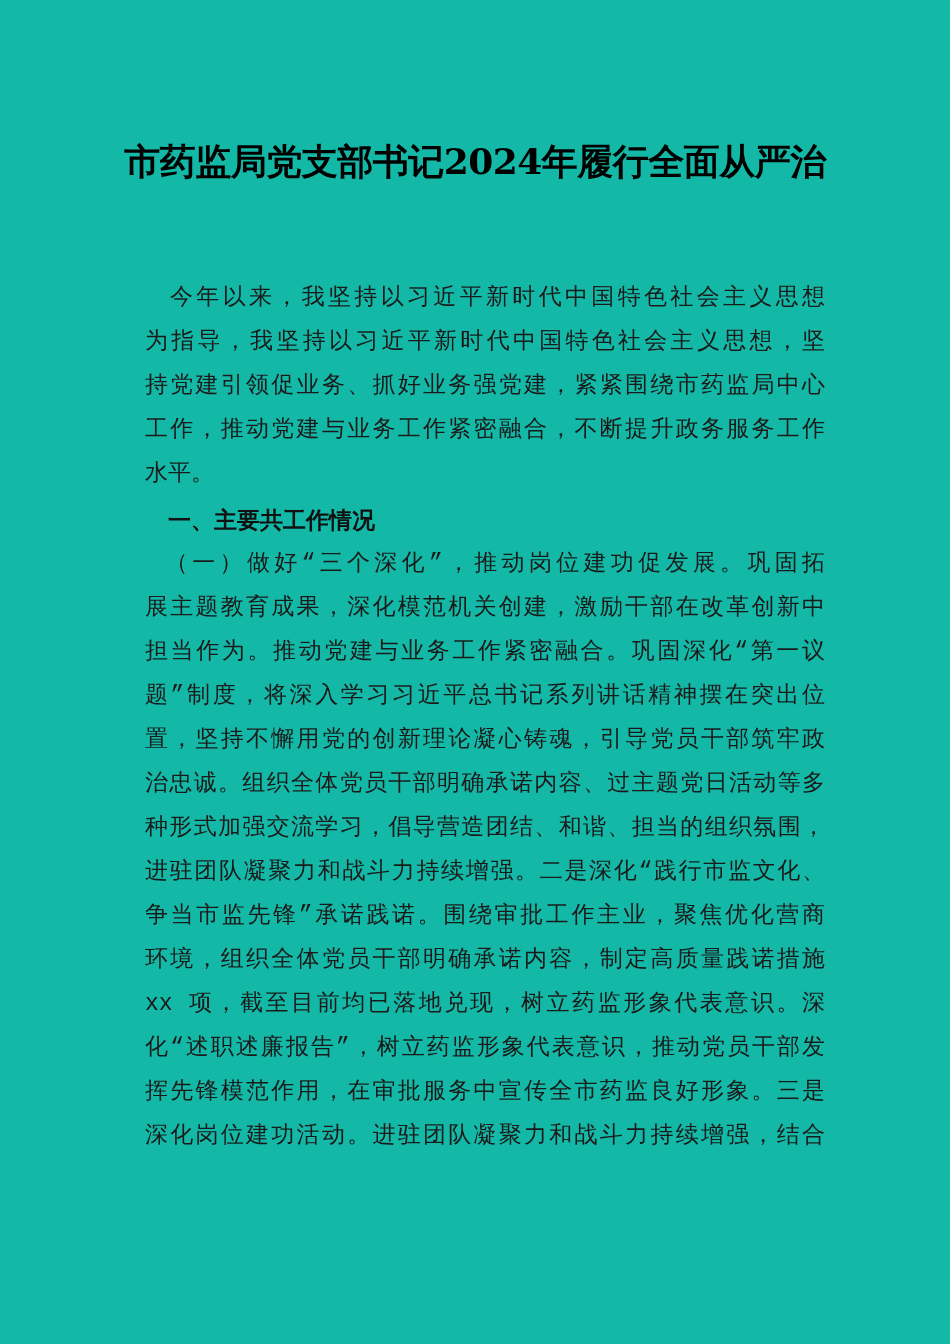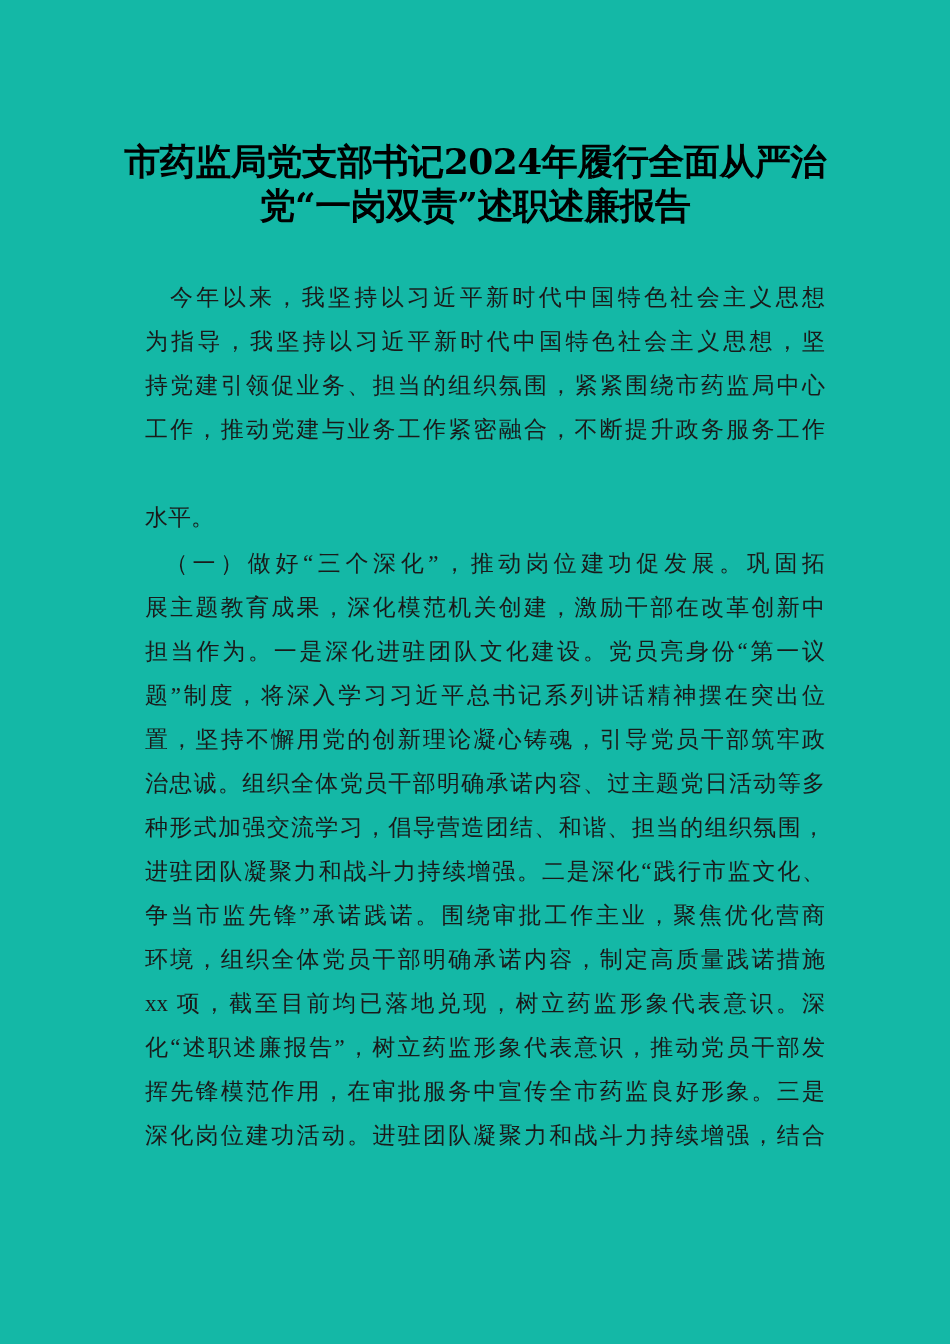--- a/index.html
+++ b/index.html
@@ -1,45 +1,45 @@
 <!DOCTYPE html>
 <html><head>
   <meta charset="utf-8">
   <style>
     html, body { margin: 0; padding: 0; background: #ffffff; }
     body { width: 950px; height: 1344px; position: relative; overflow: hidden; color: #111; }
     .page { position: absolute; left: 0; top: 0; width: 950px; height: 1344px; background: #14b8a6; }
     .title { position: absolute; left: 0; width: 950px; text-align: center; font-family: "DejaVu Serif", "Liberation Serif", serif; font-weight: bold; font-size: 36px; line-height: 46px; letter-spacing: -0.5px; color: #000; }
     .t1 { top: 138px; }
     .t2 { top: 182px; }
-    .line { position: absolute; left: 145px; width: 680px; font-family: Liberation Serif, serif; font-size: 23px; line-height: 30px; white-space: nowrap; text-align: justify; text-align-last: justify; color: #1a1a1a; }
-    .line.last { text-align-last: left; margin-top: 44px; }
+    .line { position: absolute; left: 145px; width: 680px; font-family: Liberation Mono, monospace; font-size: 23px; line-height: 30px; white-space: nowrap; text-align: justify; text-align-last: justify; color: #1a1a1a; }
+    .line.last { text-align-last: left; }
     .line.indent { left: 170px; width: 655px; }
     .heading { position: absolute; left: 168px; font-family: "DejaVu Sans", "Liberation Sans", sans-serif; font-weight: bold; font-size: 23px; line-height: 30px; color: #111; }
   </style>
 </head>
 <body>
 
 <div class="page">
   <div class="title t1">市药监局党支部书记2024年履行全面从严治</div>
-  <div class="title t2">党“一岗双责”述职述廉报告</div>
 
   <div>
     <div class="line indent" style="top:283px">今年以来，我坚持以习近平新时代中国特色社会主义思想</div>
     <div class="line" style="top:327px">为指导，我坚持以习近平新时代中国特色社会主义思想，坚</div>
-    <div class="line" style="top:371px">持党建引领促业务、担当的组织氛围，紧紧围绕市药监局中心</div>
+    <div class="line" style="top:371px">持党建引领促业务、抓好业务强党建，紧紧围绕市药监局中心</div>
     <div class="line" style="top:415px">工作，推动党建与业务工作紧密融合，不断提升政务服务工作</div>
     <div class="line last" style="top:459px">水平。</div>
   </div>
 
+  <div class="heading" style="top:505px">一、主要共工作情况</div>
 
   <div>
     <div class="line indent" style="top:549px; left:165px; width:660px">（一）做好“三个深化”，推动岗位建功促发展。巩固拓</div>
     <div class="line" style="top:593px">展主题教育成果，深化模范机关创建，激励干部在改革创新中</div>
-    <div class="line" style="top:637px">担当作为。一是深化进驻团队文化建设。党员亮身份“第一议</div>
+    <div class="line" style="top:637px">担当作为。推动党建与业务工作紧密融合。巩固深化“第一议</div>
     <div class="line" style="top:681px">题”制度，将深入学习习近平总书记系列讲话精神摆在突出位</div>
     <div class="line" style="top:725px">置，坚持不懈用党的创新理论凝心铸魂，引导党员干部筑牢政</div>
     <div class="line" style="top:769px">治忠诚。组织全体党员干部明确承诺内容、过主题党日活动等多</div>
     <div class="line" style="top:813px">种形式加强交流学习，倡导营造团结、和谐、担当的组织氛围，</div>
     <div class="line" style="top:857px">进驻团队凝聚力和战斗力持续增强。二是深化“践行市监文化、</div>
     <div class="line" style="top:901px">争当市监先锋”承诺践诺。围绕审批工作主业，聚焦优化营商</div>
     <div class="line" style="top:945px">环境，组织全体党员干部明确承诺内容，制定高质量践诺措施</div>
     <div class="line" style="top:989px">xx 项，截至目前均已落地兑现，树立药监形象代表意识。深</div>
     <div class="line" style="top:1033px">化“述职述廉报告”，树立药监形象代表意识，推动党员干部发</div>
     <div class="line" style="top:1077px">挥先锋模范作用，在审批服务中宣传全市药监良好形象。三是</div>

